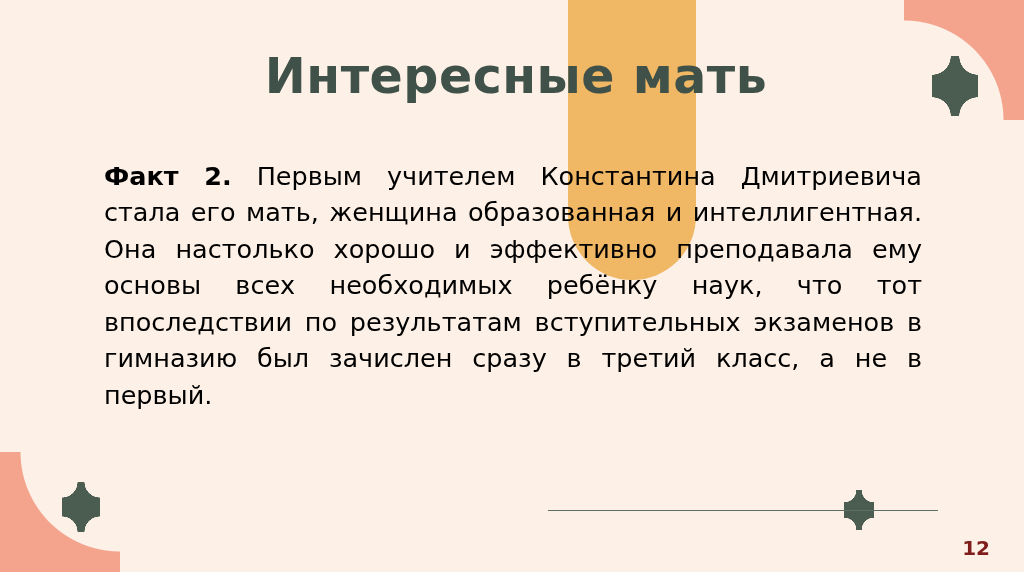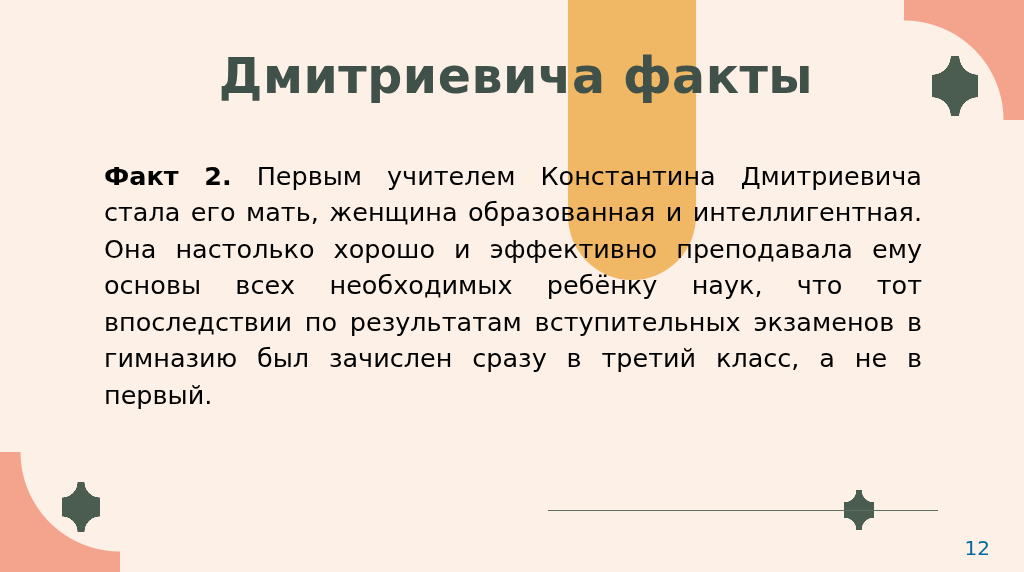--- a/index.html
+++ b/index.html
@@ -107,38 +107,38 @@
     text-align: justify;
   }
   .body-text b {
     font-weight: bold;
   }
   .page-number {
     position: absolute;
     right: 34px;
     bottom: 12px;
     font-size: 20px;
-    color: #0369a1;
-    font-weight: normal;
+    color: #7f1d1d;
+    font-weight: bold;
   }
 </style>
 </head>
 <body>
 
 <div class="slide">
 
   <div class="deco-pill"></div>
   <div class="deco-corner-tr"></div>
   <div class="deco-corner-bl"></div>
 
   <div class="sparkle sparkle-tr"></div>
   <div class="sparkle sparkle-bl"></div>
   <div class="sparkle sparkle-br"></div>
 
   <div class="deco-line"></div>
 
-  <div class="title">Дмитриевича факты</div>
+  <div class="title">Интересные мать</div>
 
   <div class="body-text"><b>Факт 2.</b><span> Первым учителем Константина Дмитриевича стала его мать, женщина образованная и интеллигентная. Она настолько хорошо и эффективно преподавала ему основы всех необходимых ребёнку наук, что тот впоследствии по результатам вступительных экзаменов в гимназию был зачислен сразу в третий класс, а не в первый.</span></div>
 
   <div class="page-number">12</div>
 
 </div>
 
 </body></html>

